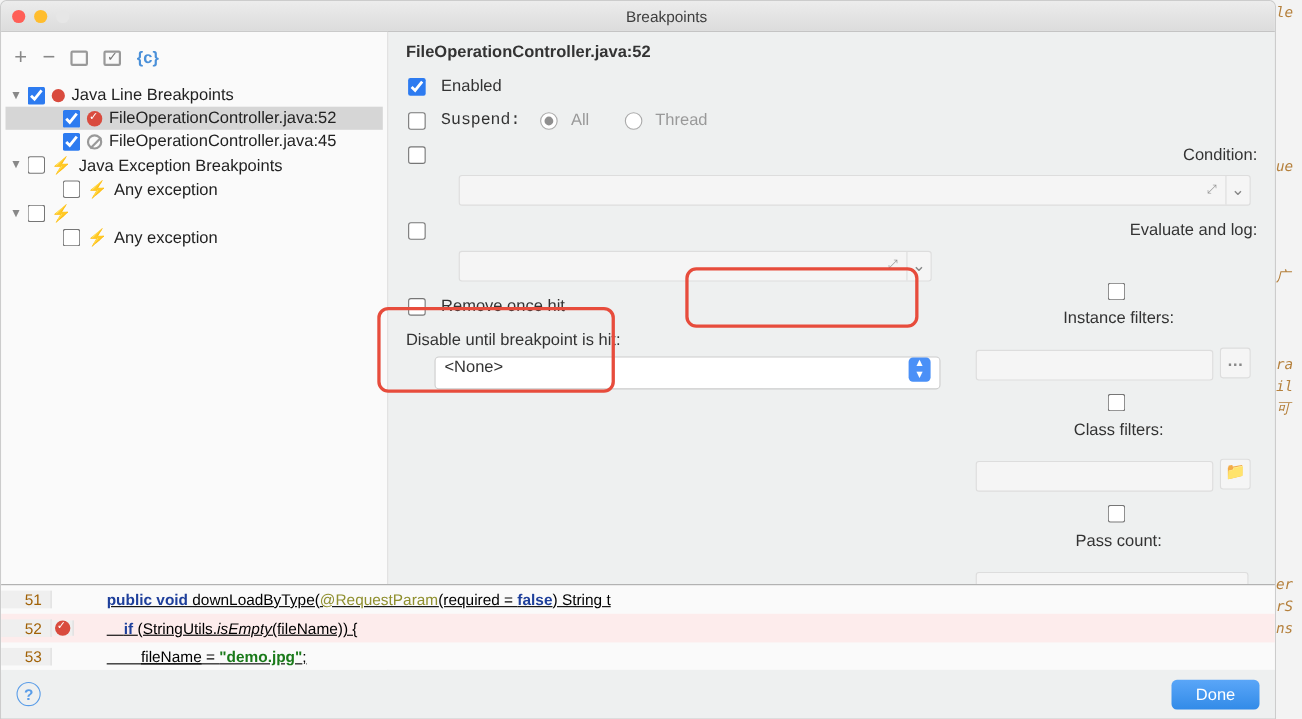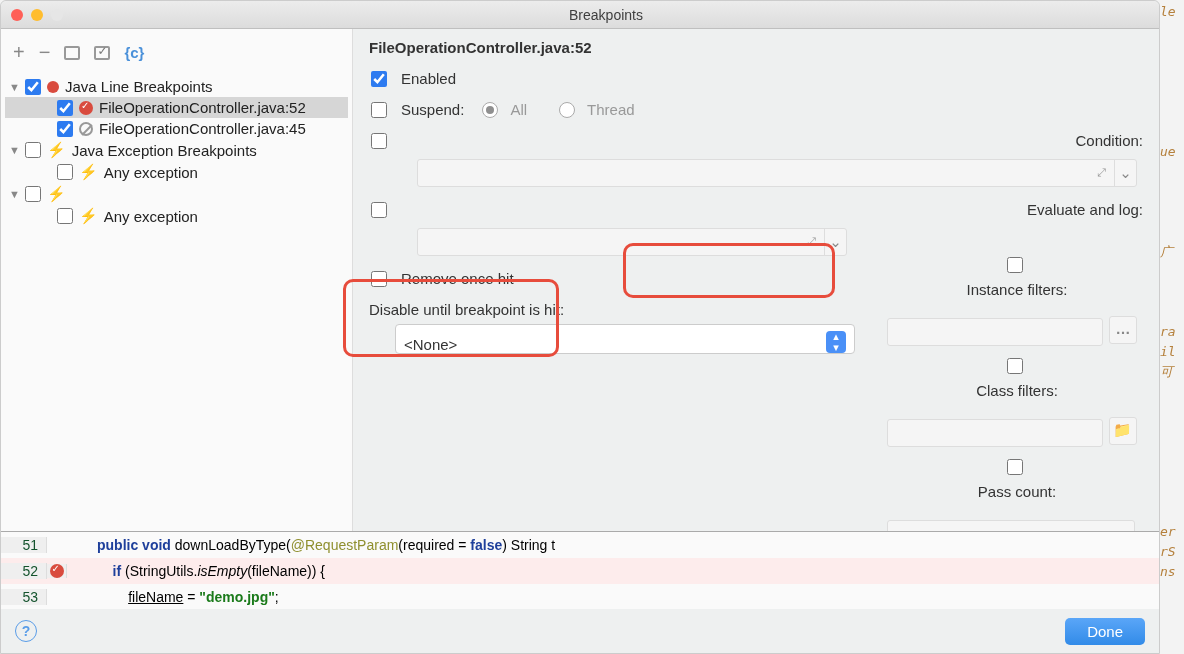--- a/index.html
+++ b/index.html
@@ -30,45 +30,45 @@
 .slash::after{content:""; position:absolute; width:14px; height:2px; background:#999; transform:rotate(-45deg); top:5px; left:-1px;}
 .bolt { color:#e08b00; margin-right:6px; font-size:15px;}
 .trow.sel { background: #d6d6d6; }
 .trow .lbl { color: #222; }
 .indent2 { padding-left: 50px; }
 
 .right { flex: 1; padding: 10px 16px 0 16px; position: relative; font-size: 15px; color: #333; }
 .bp-title { font-weight: bold; margin-bottom: 14px; }
 .row { display: flex; align-items: center; margin-bottom: 14px; gap: 8px; }
 .row.tight { margin-bottom: 10px; justify-content: space-between; }
-.lblt { margin-right: 6px; }
+.lblt { margin-right: 6px; font-family: Liberation Mono, monospace; }
 .radio { -webkit-appearance: none; appearance:none; width:16px; height:16px; border-radius:50%; border:1px solid #aaa; display:inline-block; vertical-align:middle; margin:0 4px; position:relative; background:#fff;}
 .radio.checked::after{content:""; position:absolute; width:8px; height:8px; background:#8f8f8f; border-radius:50%; top:3px; left:3px;}
 .txtbox { width: 720px; height: 28px; background: #f5f5f5; border: 1px solid #ddd; border-radius: 3px; position: relative; }
 .txtbox.sm { width: 430px; }
 .txtbox .expand { position:absolute; right:30px; top:6px; color:#999; font-size:11px;}
 .txtbox .dd { position:absolute; right:0; top:0; width:22px; height:100%; border-left:1px solid #ddd; text-align:center; line-height:26px; color:#888;}
 .rcol { position: absolute; left: 534px; top: 228px; width: 260px; }
 .rcol .row { margin-bottom: 16px; flex-direction: column; }
 .rfield { width: 216px; height: 28px; background:#f5f5f5; border:1px solid #ddd; border-radius:3px; margin-top:4px; }
 .rfield-wrap{display:flex; align-items:center; gap:6px;}
 .dotsbtn{ width:28px; height:28px; border:1px solid #ddd; background:#f5f5f5; border-radius:3px; text-align:center; line-height:24px; color:#888; font-weight:bold;}
 .folder-icon{color:#999;}
-.sel-combo { width: 460px; height: 30px; background:#fff; border:1px solid #ccc; border-radius:4px; display:flex; align-items:flex-end; padding:0 8px; justify-content:space-between;}
+.sel-combo { width: 460px; height: 30px; background:#fff; border:1px solid #ccc; border-radius:4px; display:flex; align-items:flex-start; padding:0 8px; justify-content:space-between;}
 .sel-combo .arr{ width:20px; height:22px; background:#4a90f7; border-radius:4px; color:#fff; text-align:center; font-size:11px; line-height:11px; padding-top:0px;}
 .disabled { color: #999; }
 .highlight { border: 3px solid #e74c3c; border-radius: 10px; position: absolute; pointer-events:none; }
 .hl1 { left: -10px; top: 250px; width: 216px; height: 78px; }
 .hl2 { left: 270px; top: 214px; width: 212px; height: 55px; }
 
 .codepane { position: absolute; left: 0; bottom: 44px; width: 100%; height: 78px; background:#fafafa; border-top:1px solid #aaa; font-family: Menlo, monospace; font-size:14px; overflow:hidden;}
 .codeline { display:flex; align-items:center; height:26px;}
-.gutter{width:46px; text-align:right; padding-right:8px; color:#14532d; background:#efefef; border-right:1px solid #ddd;}
+.gutter{width:46px; text-align:right; padding-right:8px; color:#a16207; background:#efefef; border-right:1px solid #ddd;}
 .bpdot{width:20px; display:flex; align-items:center; justify-content:center; background:#efefef; border-right:1px solid #ddd;}
-.codetxt{padding-left:30px; white-space:pre;}
+.codetxt{padding-left:30px; white-space:pre;text-decoration:underline;}
 .codeline.hl { background:#fdecec;}
 .kw{color:#1e3f9b; font-weight:bold;}
 .ann{color:#8f8f2e;}
 .fn{font-style:italic;}
 .str{color:#1a7a1a; font-weight:bold;}
 
 .footer { position:absolute; bottom:0; left:0; right:0; height:44px; display:flex; align-items:center; justify-content:space-between; padding:0 14px; background:#eef0f0;}
 .help{ width:22px; height:22px; border:1.5px solid #5a9de8; border-radius:50%; color:#5a9de8; text-align:center; line-height:20px; font-size:14px; font-weight:bold;}
 .done{ background: linear-gradient(#5aa6f8,#328be8); color:#fff; border:none; border-radius:5px; padding:5px 22px; font-size:15px;}
 .snippet { position:absolute; right:0; top:0; width:24px; height:654px; color:#b5803c; font-family:Menlo,monospace; font-size:13px; font-style:italic; overflow:hidden; line-height:20px; padding-top:2px;}

